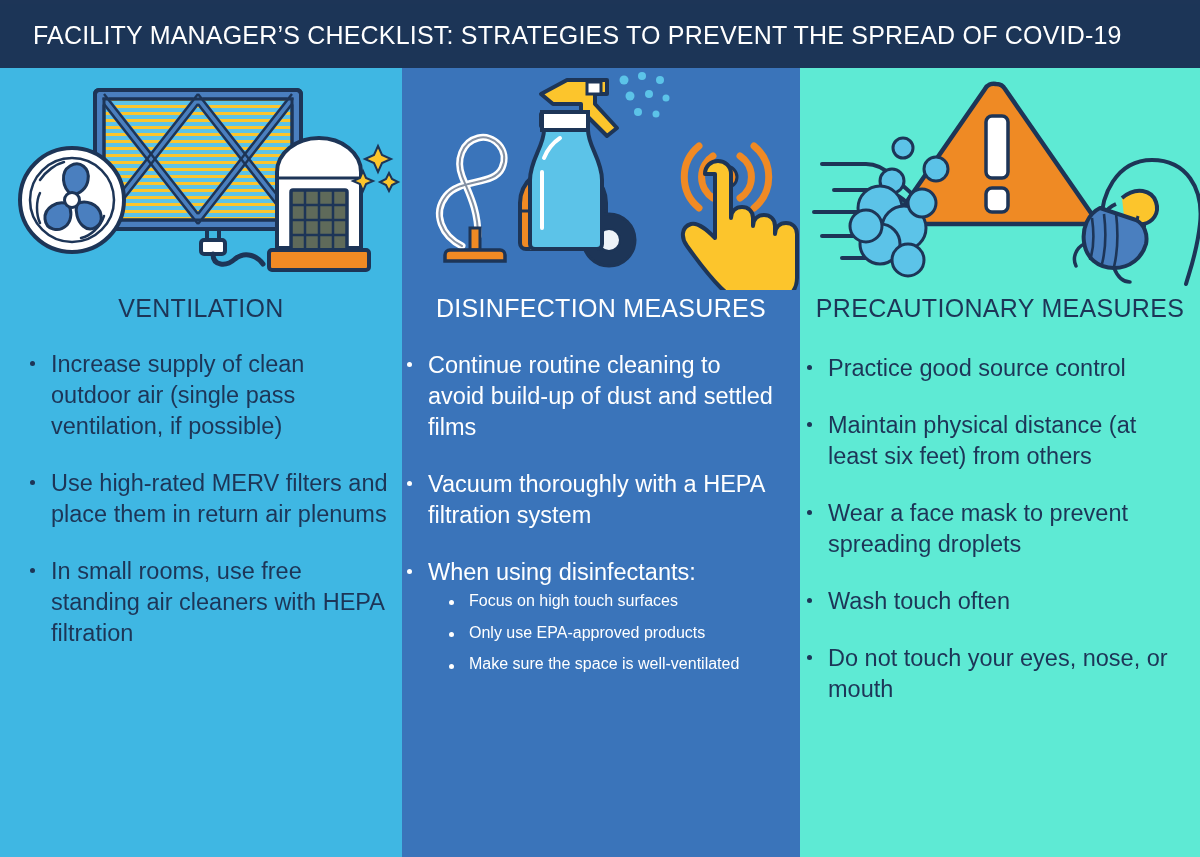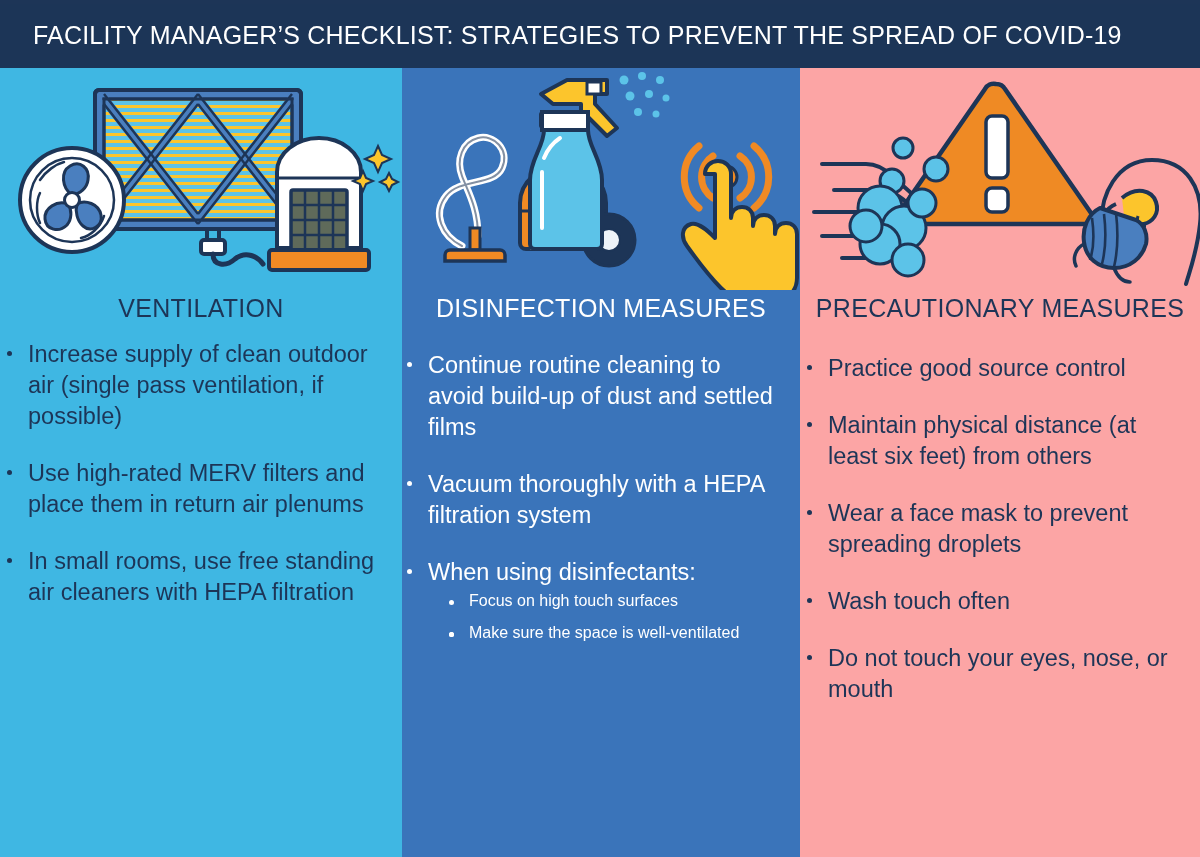--- a/index.html
+++ b/index.html
@@ -46,21 +46,21 @@
     height: 789px;
     display: flex;
   }
   .col {
     position: relative;
     height: 789px;
     overflow: hidden;
   }
   .col-1 { width: 402px; background: #3fb7e3; }
   .col-2 { width: 398px; background: #3a74ba; }
-  .col-3 { width: 400px; background: #fca5a5; }
+  .col-3 { width: 400px; background: #5eead4; }
 
   .art {
     position: relative;
     width: 100%;
     height: 222px;
   }
   .art svg { display: block; width: 100%; height: 100%; }
 
   .col-heading {
     text-align: center;
@@ -72,21 +72,21 @@
   }
   .col-1 .col-heading, .col-3 .col-heading { color: #1d3557; }
   .col-2 .col-heading { color: #ffffff; }
 
   
   ul.bullets {
     list-style: none;
     margin: 0;
     padding: 0;
   }
-  .col-1 ul.bullets { margin-top: 18px; padding-left: 7px; padding-right: 14px; }
+  .col-1 ul.bullets { margin-top: 28px; padding-left: 30px; padding-right: 14px; }
   .col-2 ul.bullets { margin-top: 29px; padding-left: 5px; padding-right: 22px; }
   .col-3 ul.bullets { margin-top: 32px; padding-left: 7px; padding-right: 14px; }
 
   li.bullet {
     position: relative;
     padding-left: 21px;
     font-size: 23.5px;
     line-height: 1.32;
     margin-bottom: 26px;
   }
@@ -303,20 +303,21 @@
         <li class="bullet">
           <span class="dot"></span>
           <span>When using disinfectants:</span>
           <ul class="subbullets">
             <li class="subbullet">
               <span class="dot"></span>
               <span>Focus on high touch surfaces</span>
             </li>
             <li class="subbullet">
               <span class="dot"></span>
+              <span>Only use EPA-approved products</span>
             </li>
             <li class="subbullet">
               <span class="dot"></span>
               <span>Make sure the space is well-ventilated</span>
             </li>
           </ul>
         </li>
       </ul>
     </div>
 

